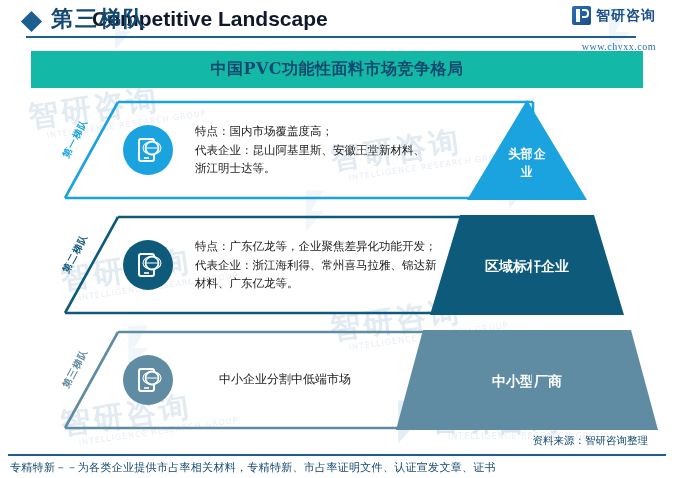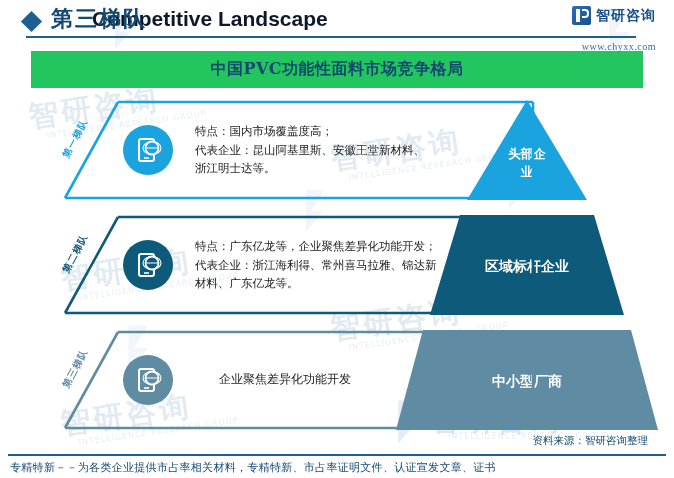--- a/index.html
+++ b/index.html
@@ -143,21 +143,21 @@
     margin-top: 16px;
     font-family: "Liberation Serif", serif;
   }
 
   
   .title-band {
     position: absolute;
     left: 31px; top: 51px;
     width: 612px;
     height: 37px;
-    background: #22c55e;
+    background: #14b8a6;
     z-index: 4;
     display: flex;
     align-items: center;
     justify-content: center;
   }
   .title-band-text {
     font-size: 16px;
     font-weight: 700;
     color: #14496f;
     letter-spacing: .5px;
@@ -400,21 +400,21 @@
       <div class="tier-label" style="color:#5f8ba3;">第三梯队</div>
       <div class="tier-body">
         <div class="tier-icon" style="background:#5f8ba3;">
           <svg width="30" height="30" viewBox="0 0 30 30">
             <rect x="6" y="4" width="15" height="22" rx="2" fill="none" stroke="#ffffff" stroke-width="2"></rect>
             <line x1="11" y1="23" x2="16" y2="23" stroke="#ffffff" stroke-width="1.6"></line>
             <circle cx="19" cy="13" r="6.5" fill="#5f8ba3" stroke="#ffffff" stroke-width="1.8"></circle>
             <path d="M12.5 13 h13 M19 6.5 a9 6.5 0 0 1 0 13 a9 6.5 0 0 1 0 -13" fill="none" stroke="#ffffff" stroke-width="1.1"></path>
           </svg>
         </div>
-        <div class="tier-text centered">企业聚焦差异化功能开发</div>
+        <div class="tier-text centered">中小企业分割中低端市场</div>
       </div>
     </div>
 
   </div>
 
   <div class="footer">
     <div class="src-note">资料来源：智研咨询整理</div>
     <div class="foot-rule"></div>
     <div class="foot-text">专精特新－－为各类企业提供市占率相关材料，专精特新、市占率证明文件、认证宣发文章、证书</div>
   </div>

